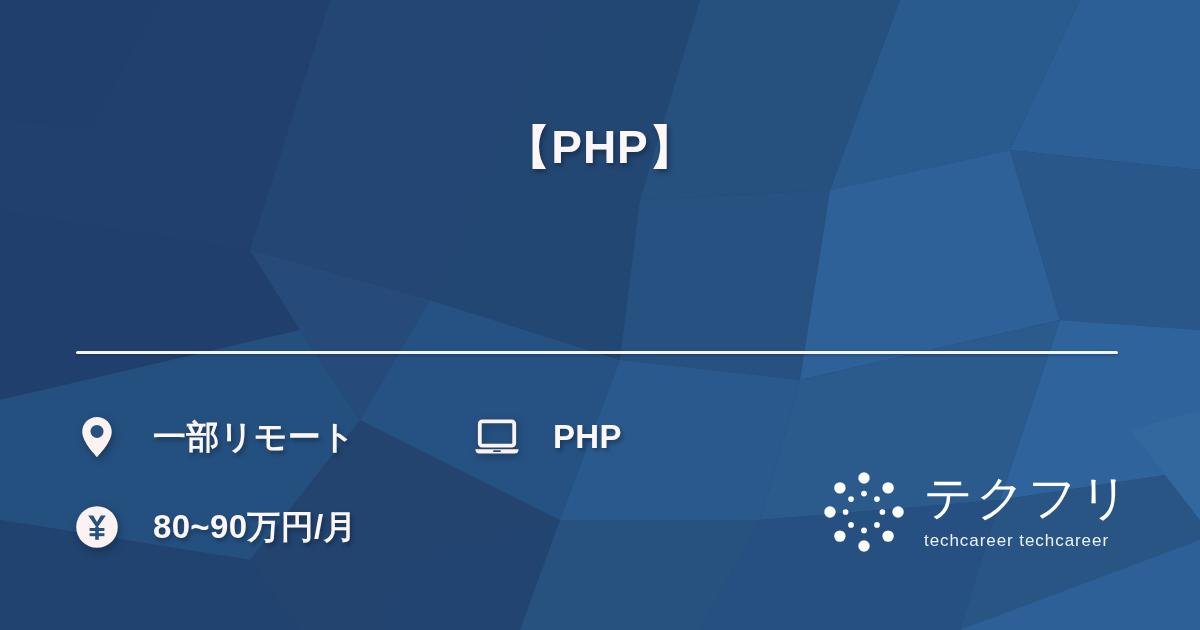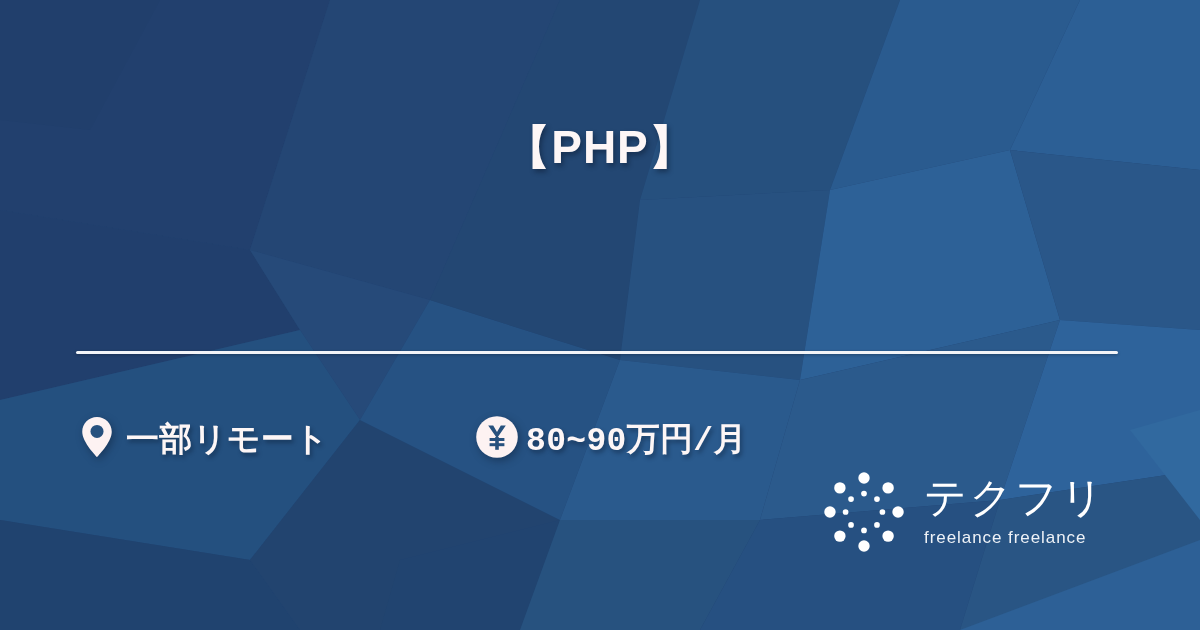--- a/index.html
+++ b/index.html
@@ -53,23 +53,22 @@
     position:absolute;
     left:72px; top:392px;
     width:760px;
     display:grid;
     grid-template-columns:400px 360px;
     grid-auto-rows:90px;
     align-items:center;
   }
   .spec {
     display:flex;
-    align-items:flex-end;
-    gap:4px;
-    font-family:Liberation Mono, monospace;
+    align-items:center;
+    gap:31px;
   }
   .spec .ico {
     flex:0 0 auto;
     width:50px; height:50px;
     display:flex; align-items:center; justify-content:center;
     filter:drop-shadow(2px 3px 4px rgba(8,20,40,.40));
   }
   .spec .txt {
     color:#fdf6f6;
     font-size:33px;
@@ -85,21 +84,21 @@
     left:818px; top:466px;
     width:320px; height:92px;
     display:flex;
     align-items:center;
     gap:14px;
   }
   .logo-mark { flex:0 0 auto; width:92px; height:92px; }
   .logo-text { display:flex; flex-direction:column; align-items:flex-start; }
   .logo-word {
     color:#ffffff;
-    font-size:42px;
+    font-size:48px;
     font-weight:400;
     letter-spacing:.06em;
     line-height:1;
     white-space:nowrap;
   }
   .logo-tag {
     color:#eef2f7;
     font-size:17px;
     letter-spacing:.055em;
     margin-top:9px;
@@ -153,20 +152,30 @@
       <div class="spec">
         <span class="ico">
           <svg width="46" height="46" viewBox="0 0 24 24">
             <path d="M12 1.6c-4.3 0-7.7 3.4-7.7 7.6 0 5.6 7.7 13.2 7.7 13.2s7.7-7.6 7.7-13.2c0-4.2-3.4-7.6-7.7-7.6z" fill="#fdf2f2"></path>
             <circle cx="12" cy="9.1" r="3.4" fill="#27517e"></circle>
           </svg>
         </span>
         <span class="txt">一部リモート</span>
       </div>
 
+      <div class="spec">
+        <span class="ico">
+          <svg width="48" height="48" viewBox="0 0 24 24">
+            <rect x="3.4" y="4.2" width="17.2" height="12.1" rx="1.2" fill="none" stroke="#fdf2f2" stroke-width="1.9"></rect>
+            <path d="M1.2 18.1h21.6c0 1.4-0.7 2.2-2 2.2H3.2c-1.3 0-2-0.8-2-2.2z" fill="#fdf2f2"></path>
+            <rect x="10" y="18.6" width="4" height="0.9" rx="0.45" fill="#27517e"></rect>
+          </svg>
+        </span>
+        <span class="txt">PHP</span>
+      </div>
 
       <div class="spec">
         <span class="ico">
           <svg width="48" height="48" viewBox="0 0 24 24">
             <circle cx="12" cy="12" r="10.4" fill="#fdf2f2"></circle>
             <path d="M12 12.6 7.6 6.2h2.5L12 9.5l1.9-3.3h2.5L12 12.6z" fill="#27517e"></path>
             <rect x="8.3" y="12.5" width="7.4" height="1.5" fill="#27517e"></rect>
             <rect x="8.3" y="15.1" width="7.4" height="1.5" fill="#27517e"></rect>
             <rect x="11.1" y="12.0" width="1.8" height="6.4" fill="#27517e"></rect>
           </svg>
@@ -196,18 +205,18 @@
             <circle cx="64.1" cy="64.1" r="3.1"></circle>
             <circle cx="50" cy="70" r="3.1"></circle>
             <circle cx="35.9" cy="64.1" r="3.1"></circle>
             <circle cx="30" cy="50" r="3.1"></circle>
             <circle cx="35.9" cy="35.9" r="3.1"></circle>
           </g>
         </svg>
       </span>
       <span class="logo-text">
         <span class="logo-word">テクフリ</span>
-        <span class="logo-tag">freelance freelance</span>
+        <span class="logo-tag">techcareer techcareer</span>
       </span>
     </div>
 
   </div>
 </div>
 
 </body></html>

